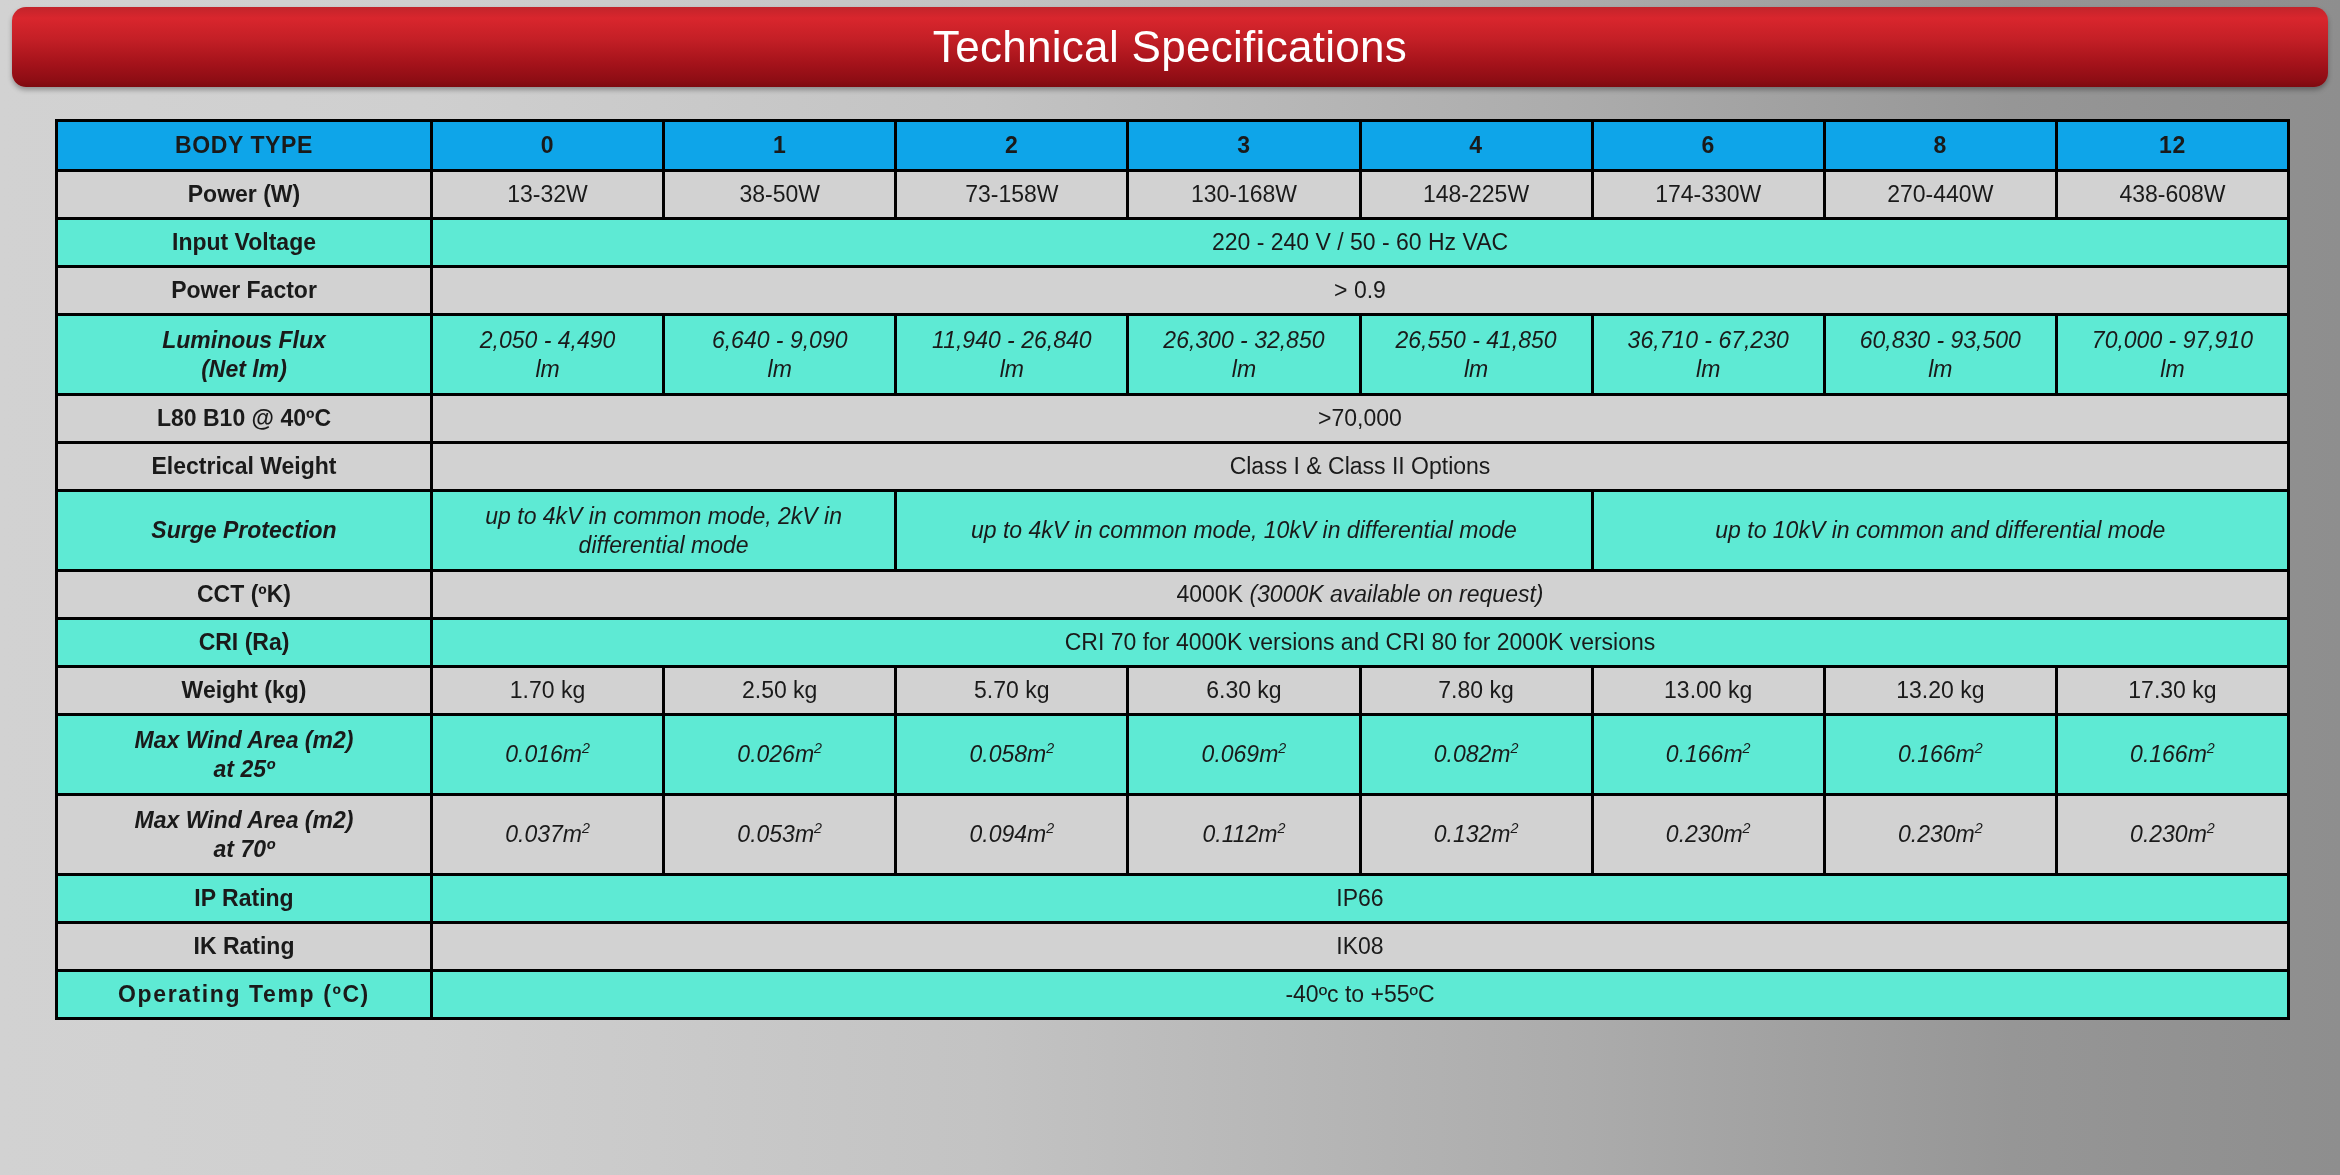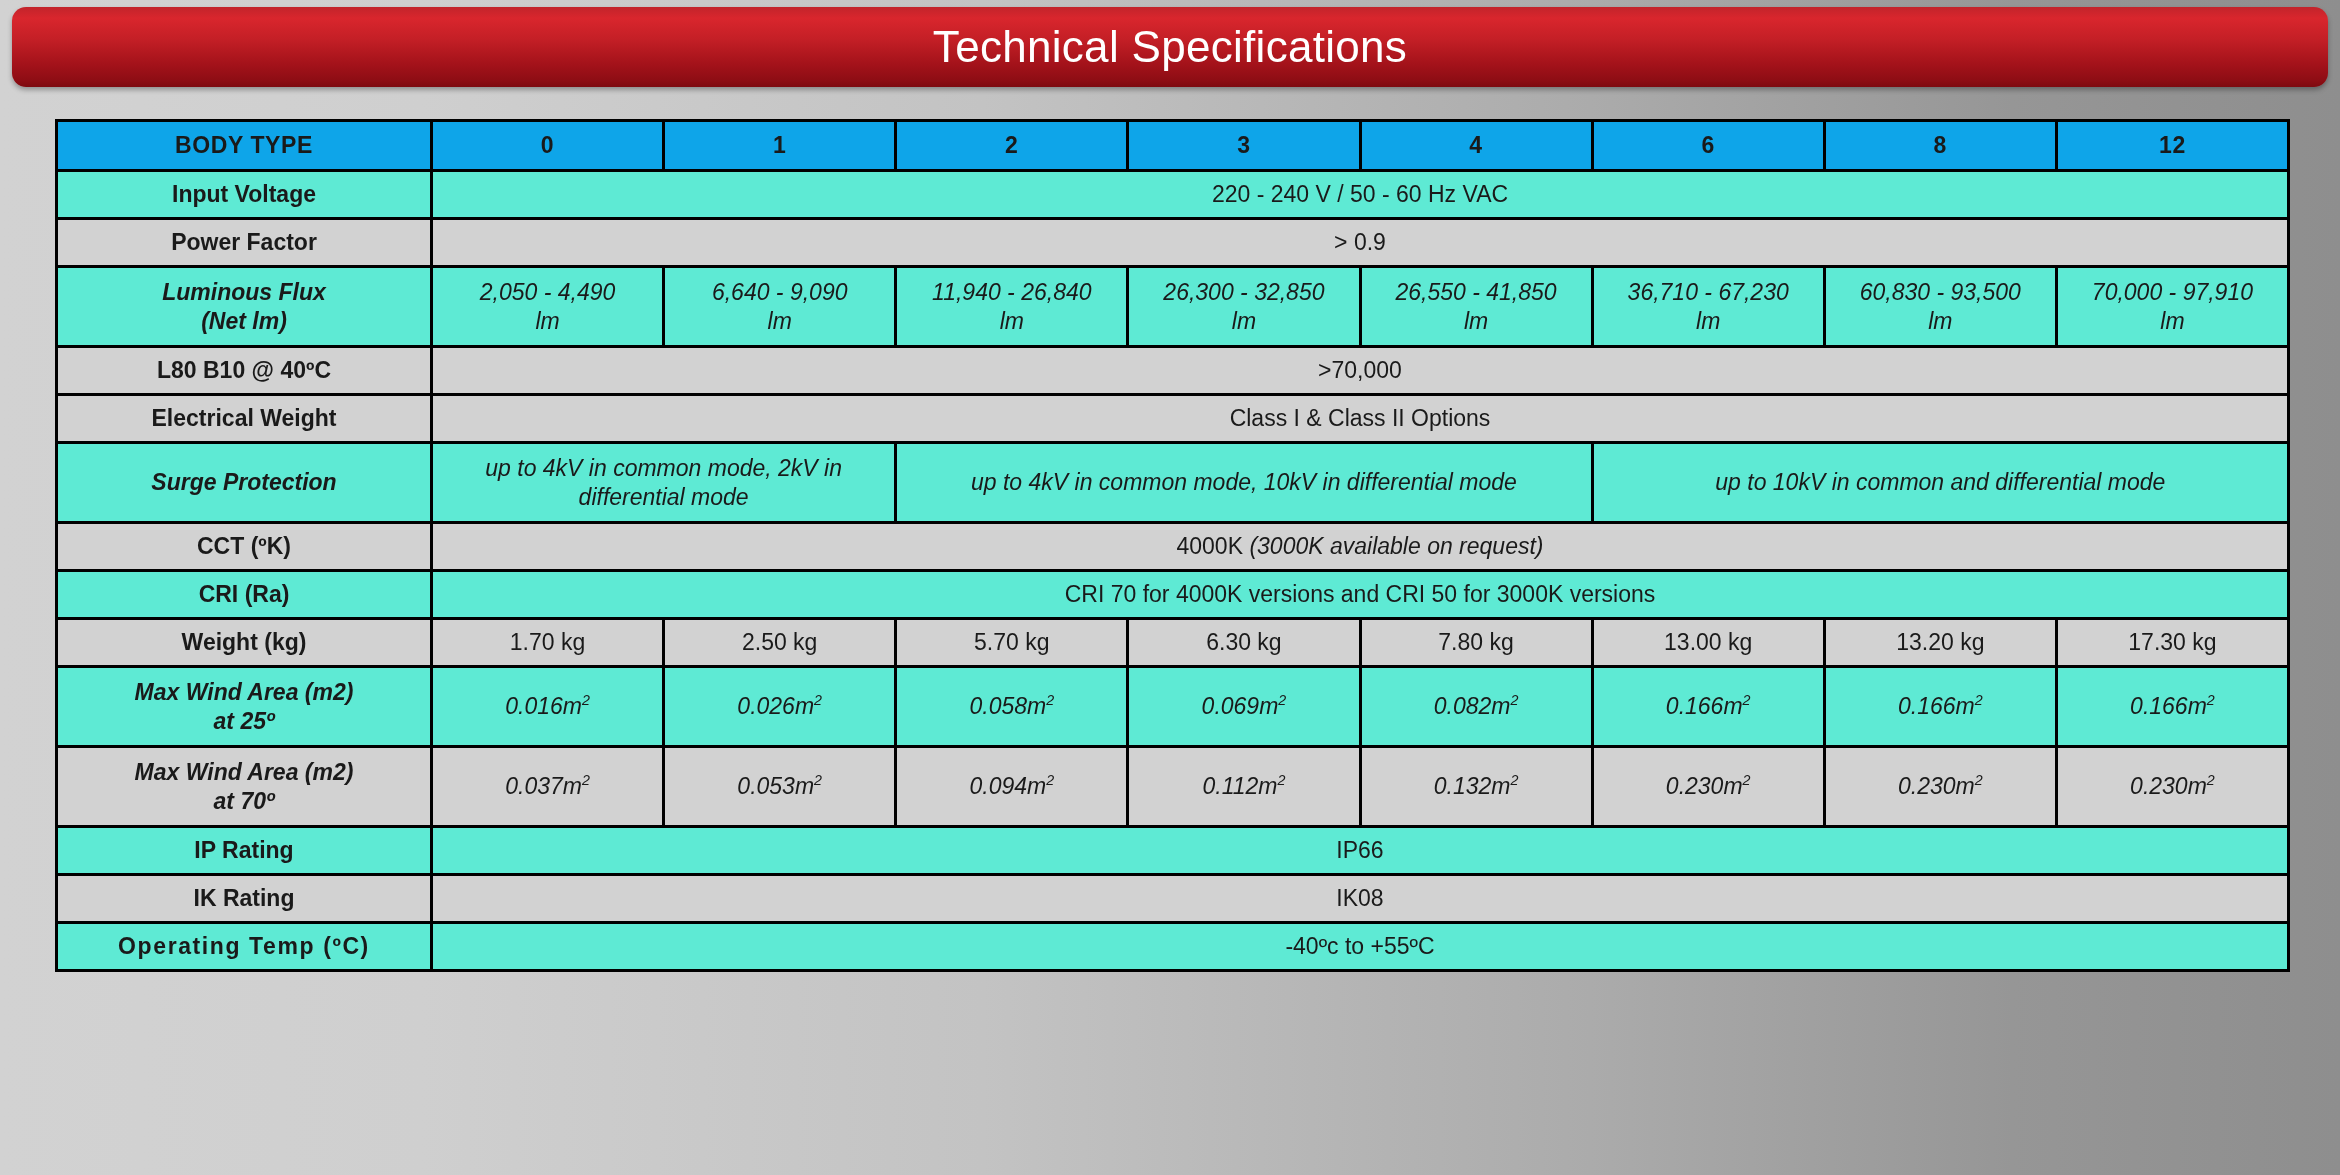--- a/index.html
+++ b/index.html
@@ -116,20 +116,31 @@
         <td class="lbl">BODY TYPE</td>
         <td>0</td>
         <td>1</td>
         <td>2</td>
         <td>3</td>
         <td>4</td>
         <td>6</td>
         <td>8</td>
         <td>12</td>
       </tr>
+      <tr class="grey">
+        <td class="lbl r-std">Power (W)</td>
+        <td class="r-std">13-32W</td>
+        <td class="r-std">38-50W</td>
+        <td class="r-std">73-158W</td>
+        <td class="r-std">130-168W</td>
+        <td class="r-std">148-225W</td>
+        <td class="r-std">174-330W</td>
+        <td class="r-std">270-440W</td>
+        <td class="r-std">438-608W</td>
+      </tr>
       <tr class="white">
         <td class="lbl r-std">Input Voltage</td>
         <td class="r-std" colspan="8">220 - 240 V / 50 - 60 Hz VAC</td>
       </tr>
       <tr class="grey">
         <td class="lbl r-std">Power Factor</td>
         <td class="r-std" colspan="8">&gt; 0.9</td>
       </tr>
       <tr class="white">
         <td class="lbl r-tall">Luminous Flux<br>(Net lm)</td>
@@ -155,21 +166,21 @@
         <td class="r-tall" colspan="2">up to 4kV in common mode, 2kV in differential mode</td>
         <td class="r-tall" colspan="3">up to 4kV in common mode, 10kV in differential mode</td>
         <td class="r-tall" colspan="3">up to 10kV in common and differential mode</td>
       </tr>
       <tr class="grey">
         <td class="lbl r-std">CCT (ºK)</td>
         <td class="r-std" colspan="8">4000K <span class="ital">(3000K available on request)</span></td>
       </tr>
       <tr class="white">
         <td class="lbl r-std">CRI  (Ra)</td>
-        <td class="r-std" colspan="8">CRI 70 for 4000K versions and CRI 50 for 3000K versions</td>
+        <td class="r-std" colspan="8">CRI 70 for 4000K versions and CRI 80 for 2000K versions</td>
       </tr>
       <tr class="grey">
         <td class="lbl r-std">Weight (kg)</td>
         <td class="r-std">1.70 kg</td>
         <td class="r-std">2.50 kg</td>
         <td class="r-std">5.70 kg</td>
         <td class="r-std">6.30 kg</td>
         <td class="r-std">7.80 kg</td>
         <td class="r-std">13.00 kg</td>
         <td class="r-std">13.20 kg</td>

